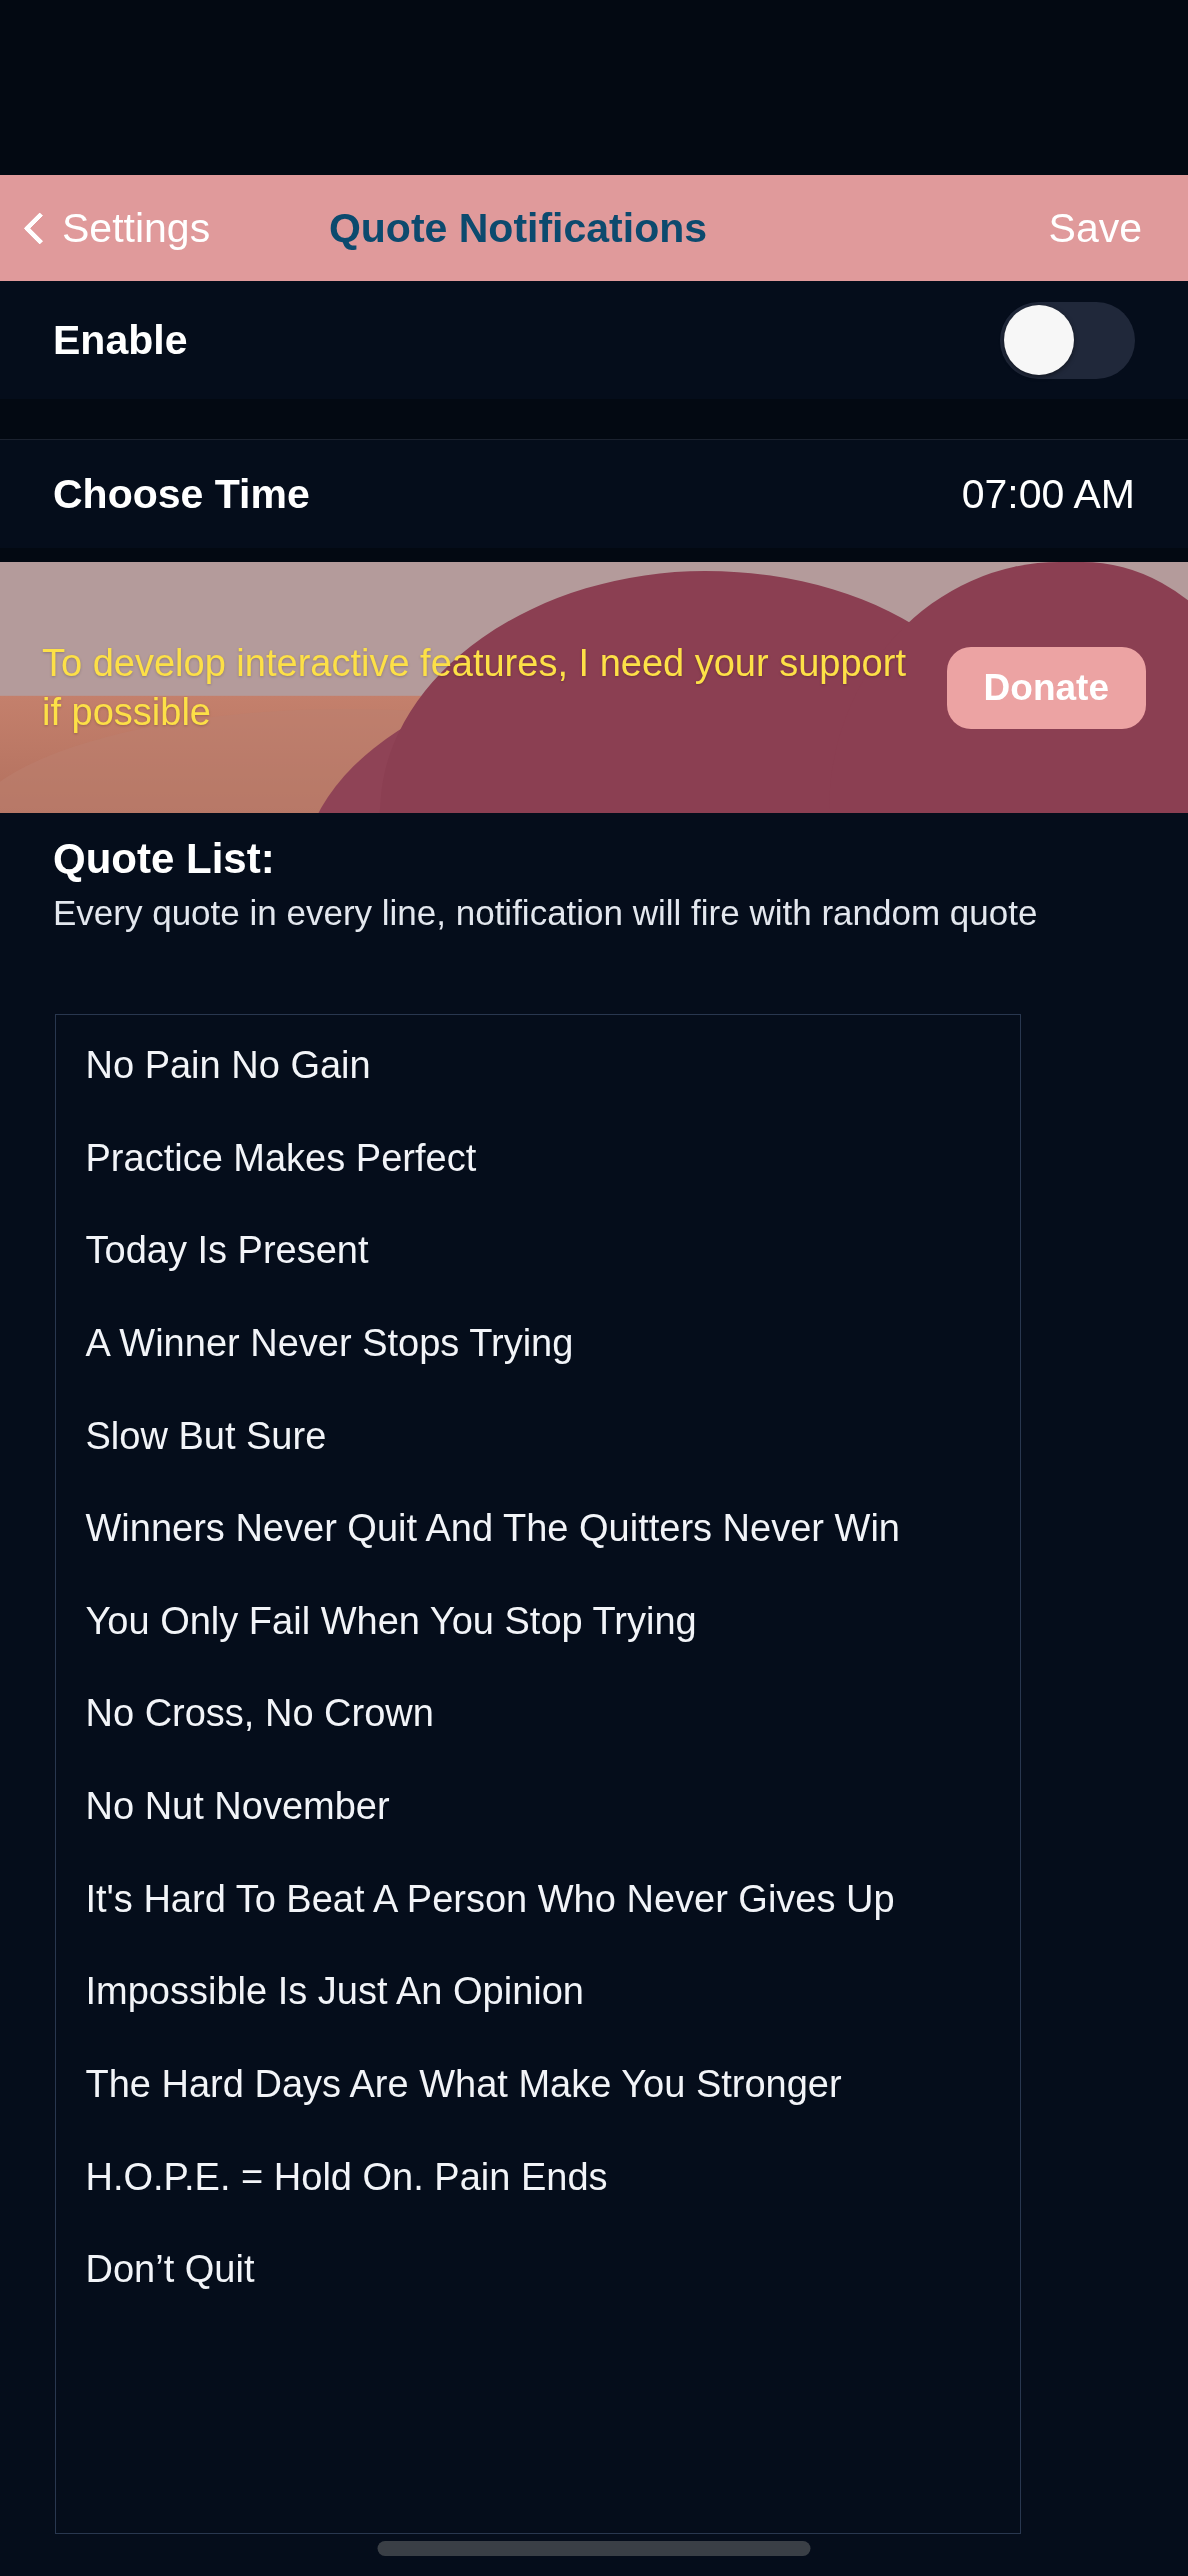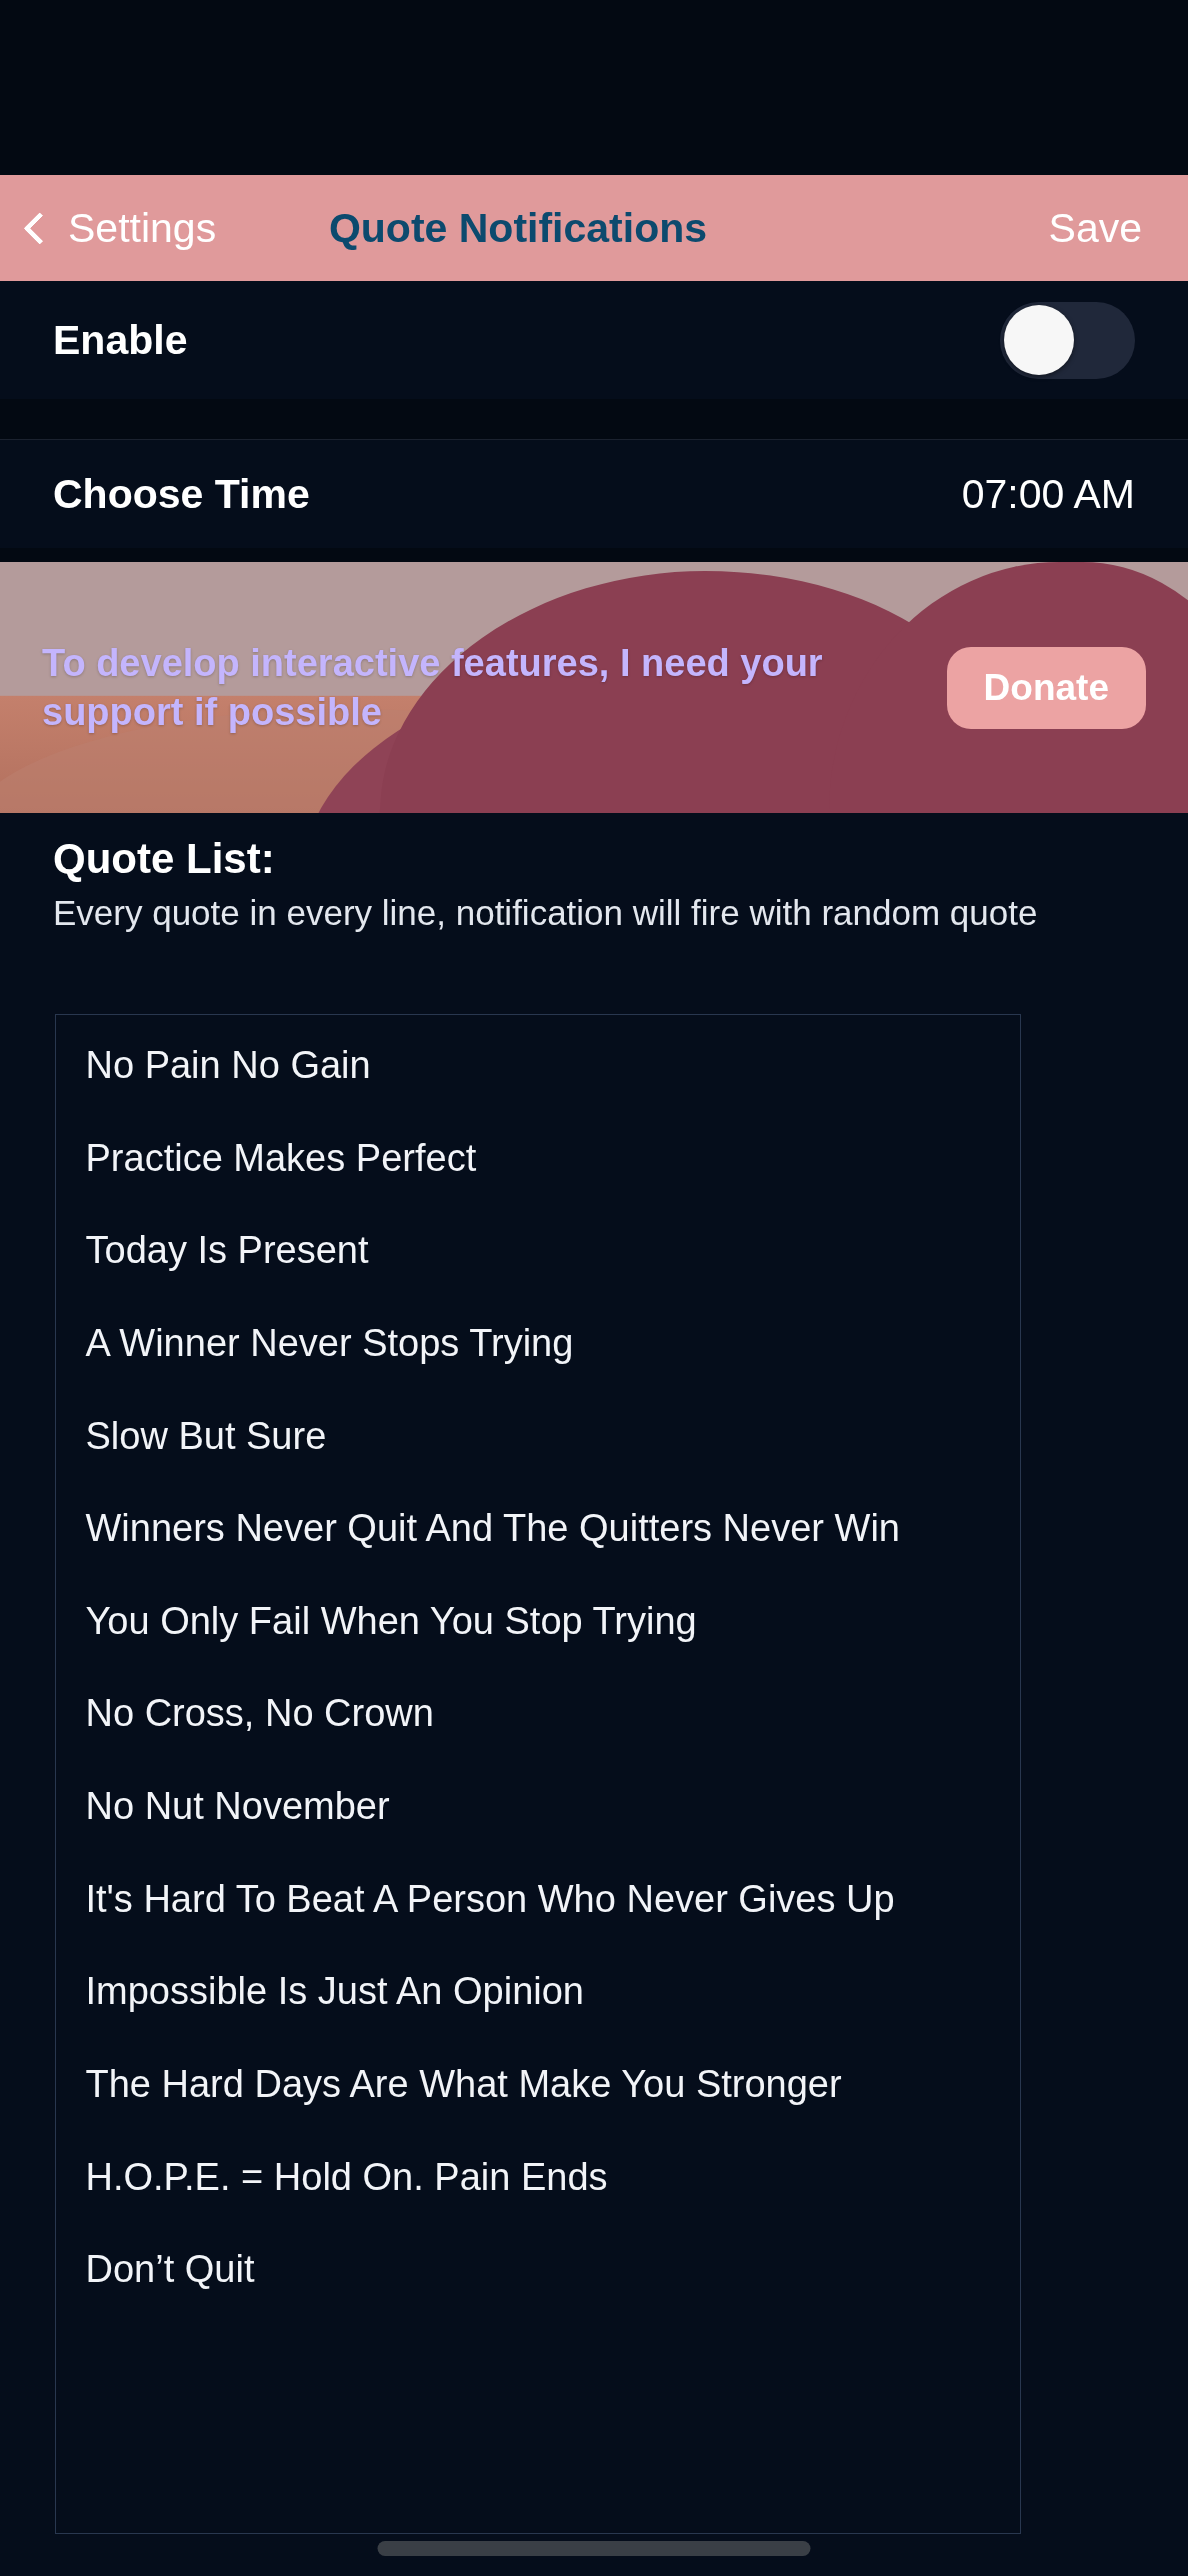--- a/index.html
+++ b/index.html
@@ -39,21 +39,21 @@
              border-radius:9.2px; padding:2.8px; }
   .battery-fill { width:100%; height:100%; background:#FFFFFF; border-radius:4.6px; }
   .battery-cap { position:absolute; right:-7.4px; top:8.3px; width:5.5px; height:12px;
                  background:rgba(255,255,255,0.55); border-radius:0 3.7px 3.7px 0; }
 
   
   .navbar {
     position:absolute; left:0; top:175px; width:1188px; height:106px;
     background:#E09A9B;
   }
-  .nav-back { position:absolute; left:20px; top:0; height:106px; display:flex; align-items:center; gap:20px; }
+  .nav-back { position:absolute; left:20px; top:0; height:106px; display:flex; align-items:center; gap:14px; }
   .chev { width:28px; height:28px; position:relative; }
   .chev:before {
     content:""; position:absolute; left:8.3px; top:2.8px; width:18.4px; height:18.4px;
     border-left:5.5px solid #FFFFFF; border-bottom:5.5px solid #FFFFFF;
     transform:rotate(45deg); border-radius:1.8px;
   }
   .nav-back-label { font-size:41px; color:#FFFFFF; }
   .nav-title {
     position:absolute; left:0; top:0; width:1036px; height:106px;
     display:flex; align-items:center; justify-content:center;
@@ -105,23 +105,22 @@
   }
   .banner-mtn-3 {
     position:absolute; left:304px; top:88px; width:921px; height:221px;
     background:#8F4356; border-radius:45% 20% 0 0 / 100% 60% 0 0;
   }
   .banner-inner {
     position:absolute; inset:0; display:flex; align-items:center;
     padding:0 42px; gap:16.6px; z-index:5;
   }
   .banner-text {
-    flex:1; font-size:38px; line-height:1.27; color:#c4b5fd;
+    flex:1; font-size:38px; line-height:1.27; color:#fde047;
     text-shadow:0 0.9px 2.8px rgba(0,0,0,0.22);
-    font-weight:bold;
   }
   .donate-btn {
     flex:0 0 auto; background:#ECA3A3; color:#FFFFFF;
     font-size:37px; font-weight:700; border:none;
     padding:20px 37px; border-radius:24px; cursor:pointer;
     font-family:"Liberation Sans", sans-serif;
   }
 
   
   .content { position:absolute; left:0; top:813px; width:1188px; bottom:0; background:#050D1B; }

